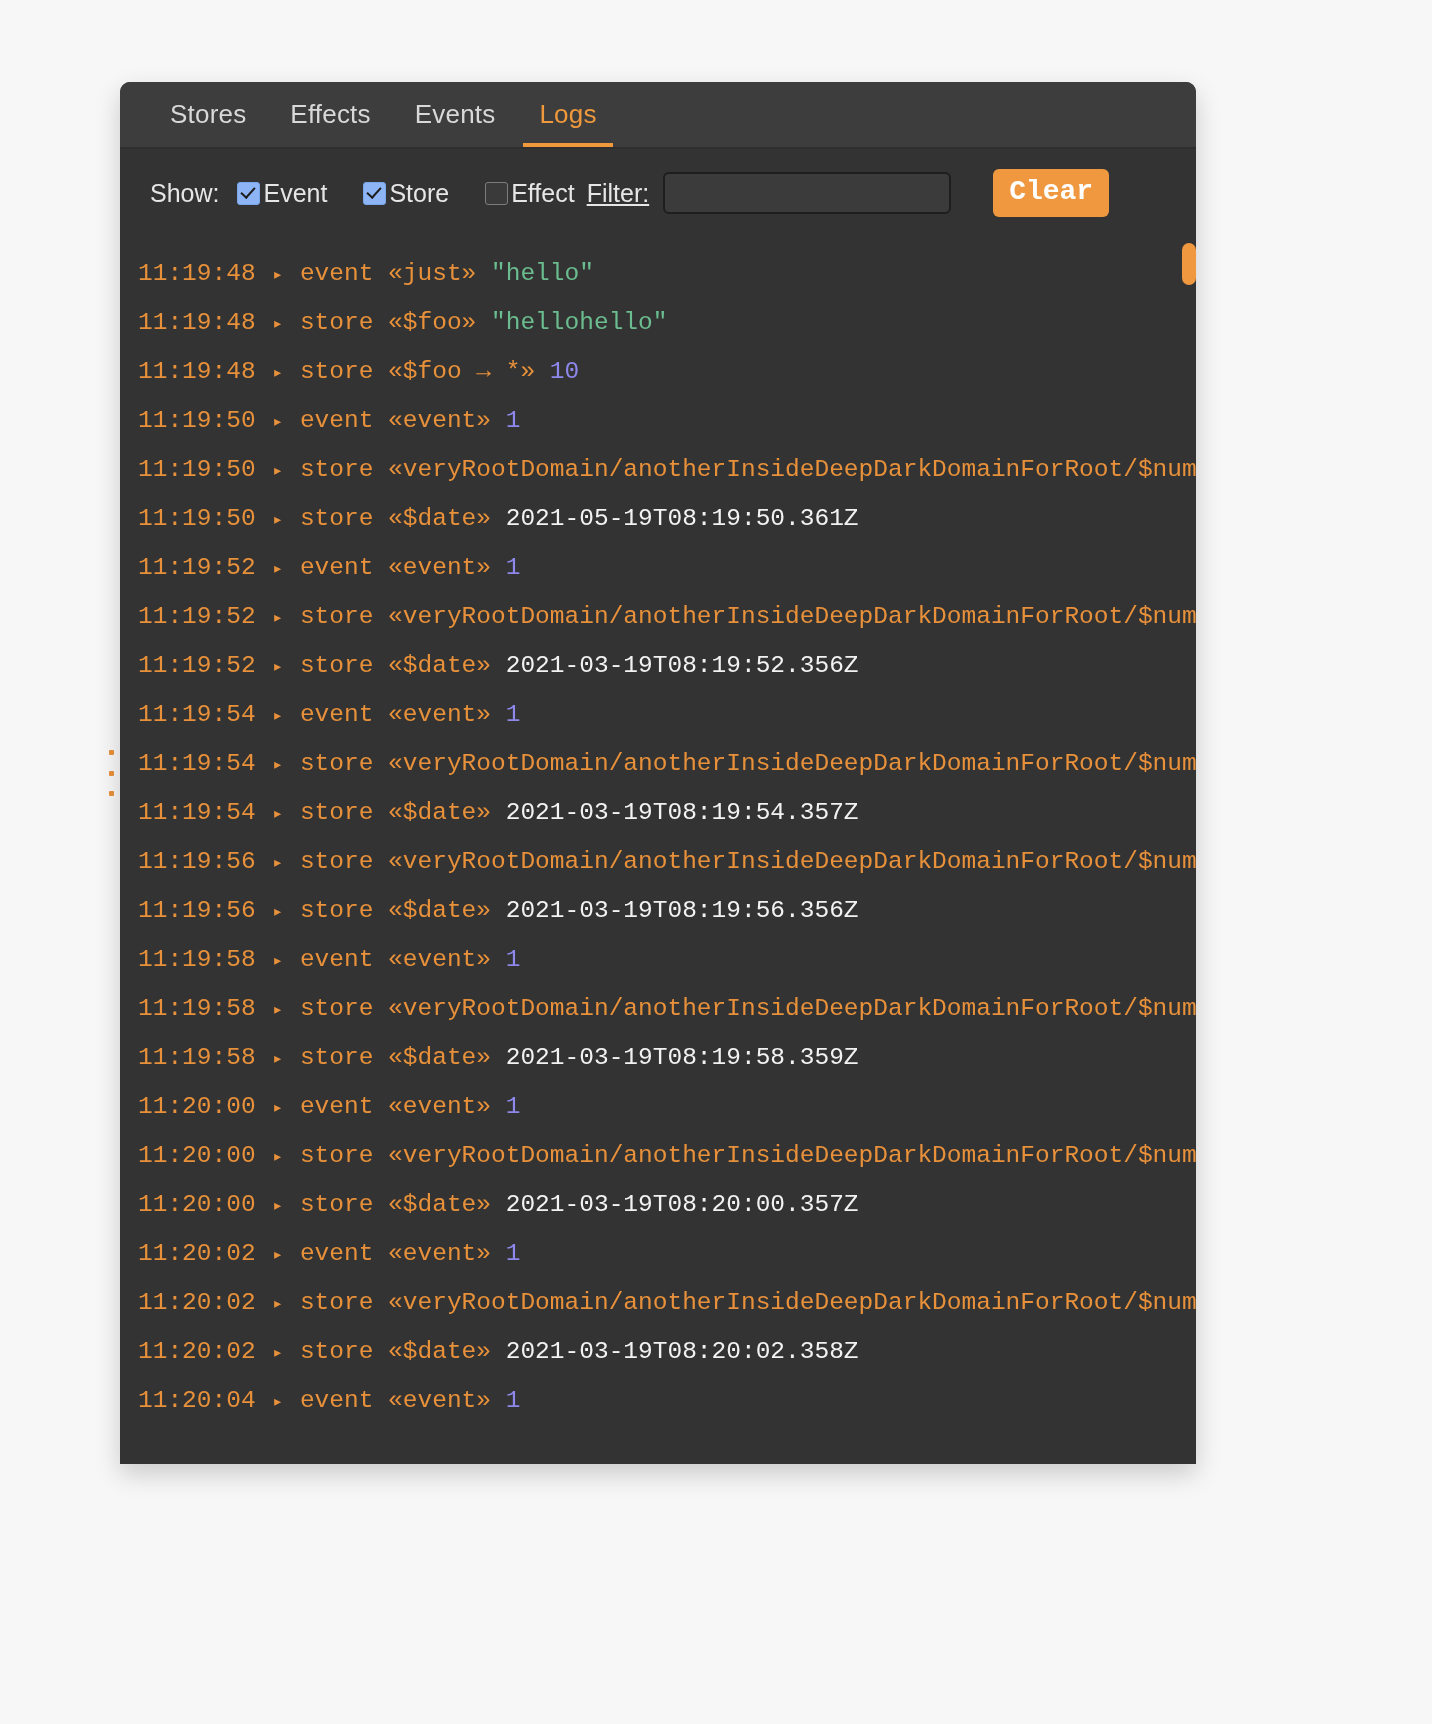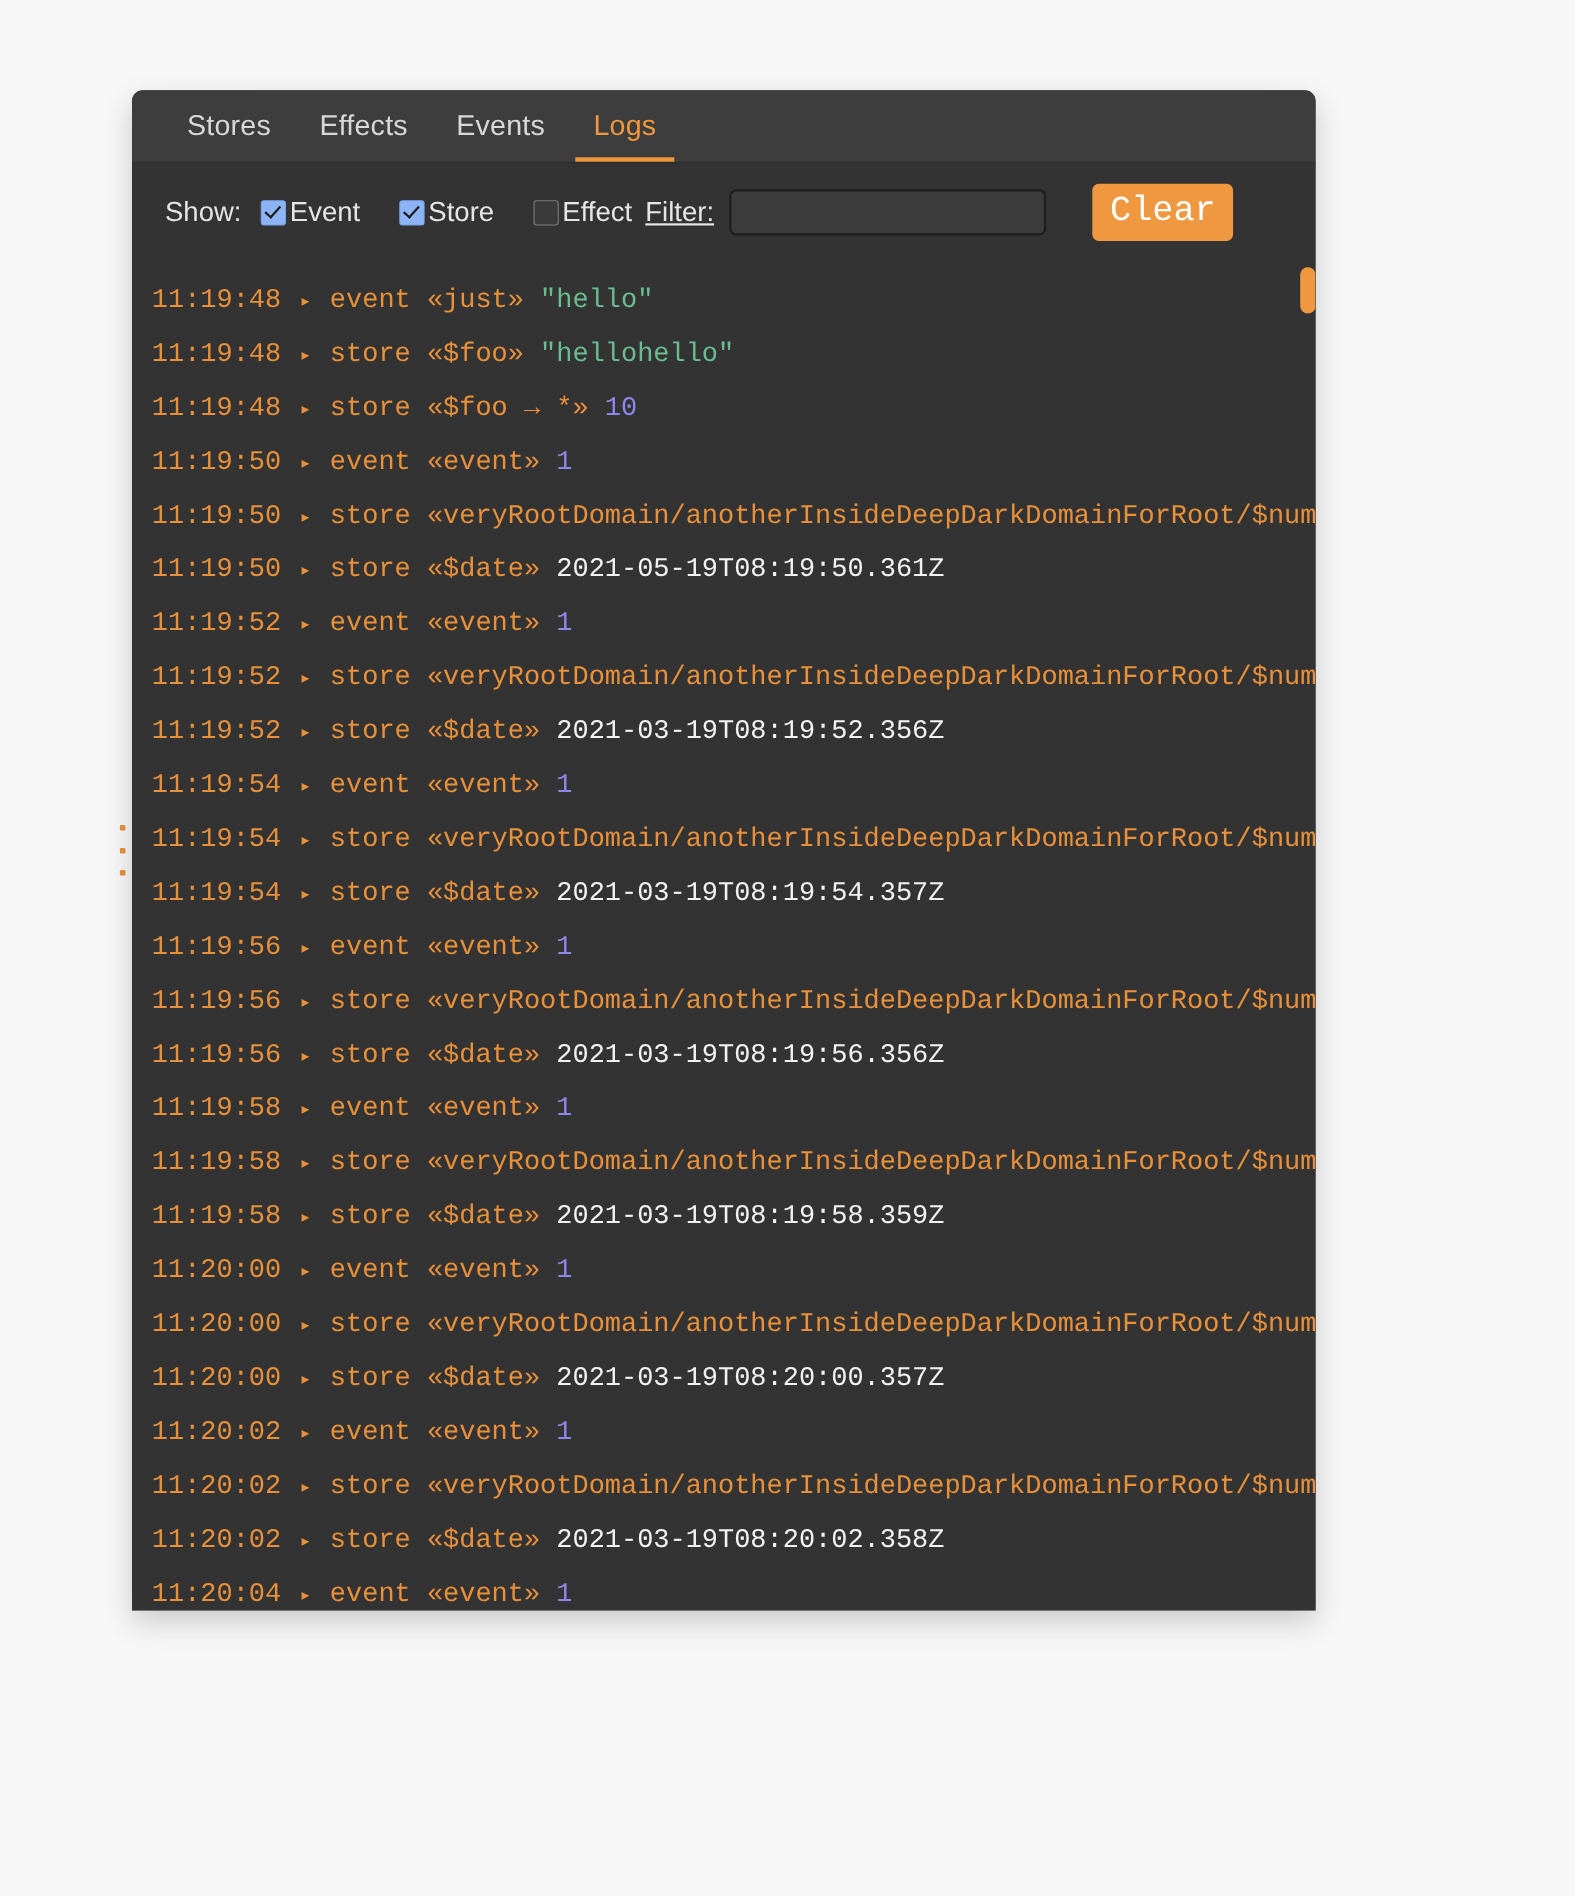--- a/index.html
+++ b/index.html
@@ -169,24 +169,25 @@
     font-family: "Liberation Sans", sans-serif;
     box-sizing: border-box;
   }
   .clear-btn {
     margin-left: 42px;
     background: #ef9840;
     color: #ffffff;
     border: none;
     border-radius: 6px;
     font-family: "Liberation Mono", monospace;
-    font-size: 32px;
+    font-size: 28px;
     padding: 9px 16px 11px;
     cursor: pointer;
     line-height: 1;
+    font-weight: bold;
   }
 
   
   .logwrap {
     position: relative;
     flex: 1 1 auto;
     background: #333333;
     overflow: hidden;
   }
   .loglist {
@@ -289,21 +290,20 @@
           <li class="logrow"><span class="t-time">11:19:48</span> <span class="t-caret">▸</span> <span class="t-kind">store</span> <span class="t-name">«$foo → *»</span> <span class="t-num">10</span></li>
           <li class="logrow"><span class="t-time">11:19:50</span> <span class="t-caret">▸</span> <span class="t-kind">event</span> <span class="t-name">«event»</span> <span class="t-num">1</span></li>
           <li class="logrow"><span class="t-time">11:19:50</span> <span class="t-caret">▸</span> <span class="t-kind">store</span> <span class="t-name">«veryRootDomain/anotherInsideDeepDarkDomainForRoot/$number»</span> </li>
           <li class="logrow"><span class="t-time">11:19:50</span> <span class="t-caret">▸</span> <span class="t-kind">store</span> <span class="t-name">«$date»</span> <span class="t-date">2021-05-19T08:19:50.361Z</span></li>
           <li class="logrow"><span class="t-time">11:19:52</span> <span class="t-caret">▸</span> <span class="t-kind">event</span> <span class="t-name">«event»</span> <span class="t-num">1</span></li>
           <li class="logrow"><span class="t-time">11:19:52</span> <span class="t-caret">▸</span> <span class="t-kind">store</span> <span class="t-name">«veryRootDomain/anotherInsideDeepDarkDomainForRoot/$number»</span> </li>
           <li class="logrow"><span class="t-time">11:19:52</span> <span class="t-caret">▸</span> <span class="t-kind">store</span> <span class="t-name">«$date»</span> <span class="t-date">2021-03-19T08:19:52.356Z</span></li>
           <li class="logrow"><span class="t-time">11:19:54</span> <span class="t-caret">▸</span> <span class="t-kind">event</span> <span class="t-name">«event»</span> <span class="t-num">1</span></li>
           <li class="logrow"><span class="t-time">11:19:54</span> <span class="t-caret">▸</span> <span class="t-kind">store</span> <span class="t-name">«veryRootDomain/anotherInsideDeepDarkDomainForRoot/$number»</span> </li>
           <li class="logrow"><span class="t-time">11:19:54</span> <span class="t-caret">▸</span> <span class="t-kind">store</span> <span class="t-name">«$date»</span> <span class="t-date">2021-03-19T08:19:54.357Z</span></li>
-          <li class="logrow"><span class="t-time">11:19:56</span> <span class="t-caret">▸</span> <span class="t-kind">event</span> <span class="t-name">«event»</span> <span class="t-num">1</span></li>
           <li class="logrow"><span class="t-time">11:19:56</span> <span class="t-caret">▸</span> <span class="t-kind">store</span> <span class="t-name">«veryRootDomain/anotherInsideDeepDarkDomainForRoot/$number»</span> </li>
           <li class="logrow"><span class="t-time">11:19:56</span> <span class="t-caret">▸</span> <span class="t-kind">store</span> <span class="t-name">«$date»</span> <span class="t-date">2021-03-19T08:19:56.356Z</span></li>
           <li class="logrow"><span class="t-time">11:19:58</span> <span class="t-caret">▸</span> <span class="t-kind">event</span> <span class="t-name">«event»</span> <span class="t-num">1</span></li>
           <li class="logrow"><span class="t-time">11:19:58</span> <span class="t-caret">▸</span> <span class="t-kind">store</span> <span class="t-name">«veryRootDomain/anotherInsideDeepDarkDomainForRoot/$number»</span> </li>
           <li class="logrow"><span class="t-time">11:19:58</span> <span class="t-caret">▸</span> <span class="t-kind">store</span> <span class="t-name">«$date»</span> <span class="t-date">2021-03-19T08:19:58.359Z</span></li>
           <li class="logrow"><span class="t-time">11:20:00</span> <span class="t-caret">▸</span> <span class="t-kind">event</span> <span class="t-name">«event»</span> <span class="t-num">1</span></li>
           <li class="logrow"><span class="t-time">11:20:00</span> <span class="t-caret">▸</span> <span class="t-kind">store</span> <span class="t-name">«veryRootDomain/anotherInsideDeepDarkDomainForRoot/$number»</span> </li>
           <li class="logrow"><span class="t-time">11:20:00</span> <span class="t-caret">▸</span> <span class="t-kind">store</span> <span class="t-name">«$date»</span> <span class="t-date">2021-03-19T08:20:00.357Z</span></li>
           <li class="logrow"><span class="t-time">11:20:02</span> <span class="t-caret">▸</span> <span class="t-kind">event</span> <span class="t-name">«event»</span> <span class="t-num">1</span></li>
           <li class="logrow"><span class="t-time">11:20:02</span> <span class="t-caret">▸</span> <span class="t-kind">store</span> <span class="t-name">«veryRootDomain/anotherInsideDeepDarkDomainForRoot/$number»</span> </li>

